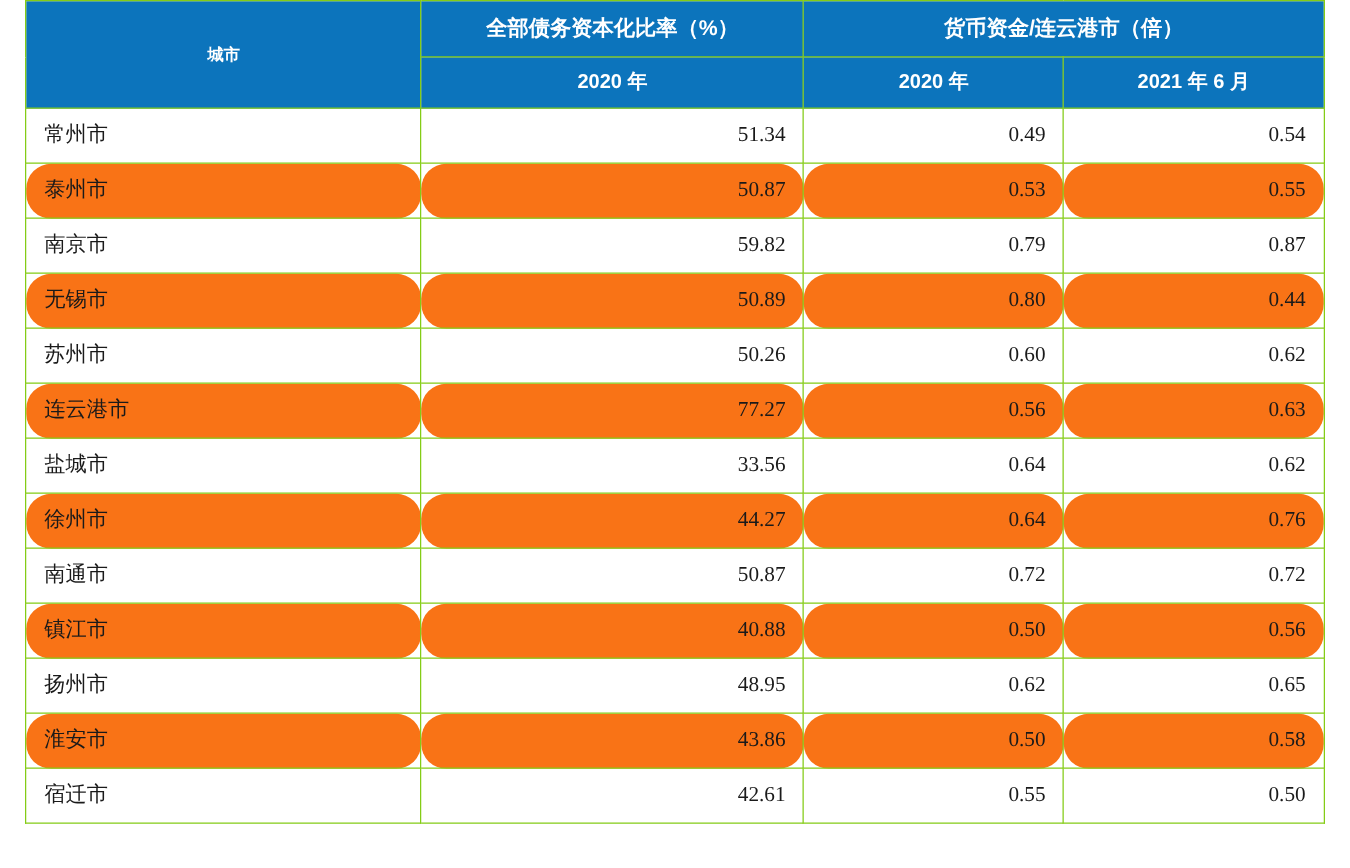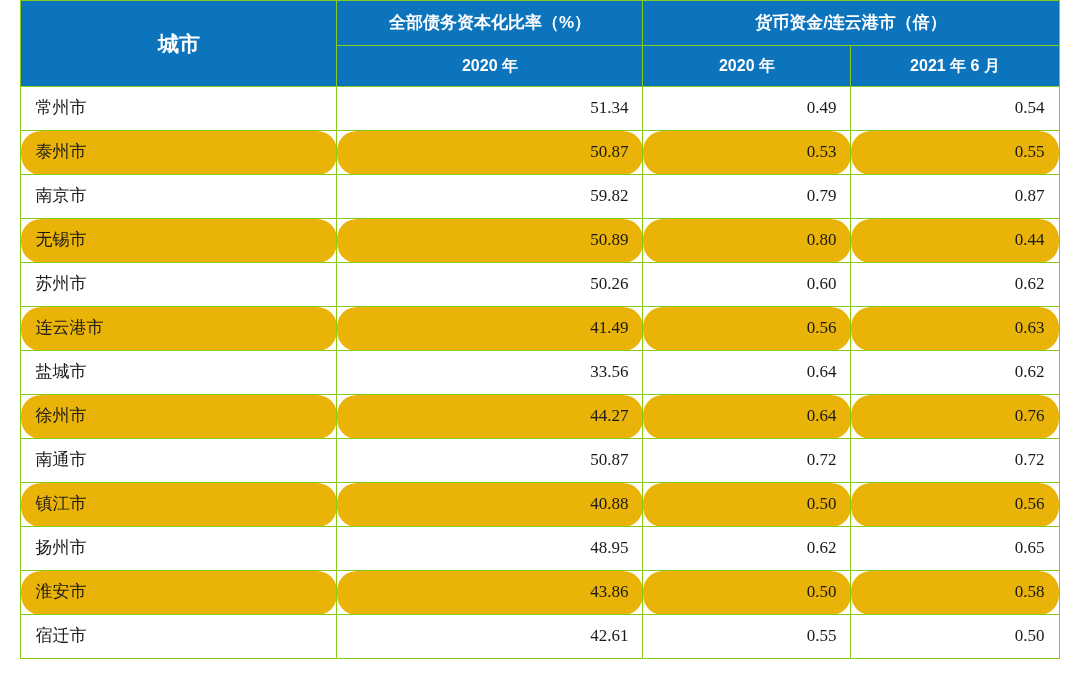--- a/index.html
+++ b/index.html
@@ -48,33 +48,33 @@
     background: #0c74bc;
     color: #ffffff;
     font-family: "Liberation Sans", "DejaVu Sans", sans-serif;
     font-weight: bold;
     text-align: center;
     border: 1px solid #ffffff;
     height: 36px;
     padding: 4px 6px;
   }
   thead th.city-head {
-    font-size: 21px;
+    font-size: 13px;
   }
   thead th.sub-head {
     font-size: 16px;
     height: 32px;
   }
   tbody td {
     height: 39px;
     padding: 2px 14px;
     background: #ffffff;
   }
   tbody tr.alt td {
-    background: #eab308;
+    background: #f97316;
     border-radius: 20px;
   }
   tbody td.city {
     text-align: left;
     font-size: 17px;
   }
   tbody td.num {
     text-align: right;
     font-size: 17px;
     font-family: Liberation Serif, serif;
@@ -135,21 +135,21 @@
           <td class="num">0.44</td>
         </tr>
         <tr>
           <td class="city">苏州市</td>
           <td class="num">50.26</td>
           <td class="num">0.60</td>
           <td class="num">0.62</td>
         </tr>
         <tr class="alt">
           <td class="city">连云港市</td>
-          <td class="num">41.49</td>
+          <td class="num">77.27</td>
           <td class="num">0.56</td>
           <td class="num">0.63</td>
         </tr>
         <tr>
           <td class="city">盐城市</td>
           <td class="num">33.56</td>
           <td class="num">0.64</td>
           <td class="num">0.62</td>
         </tr>
         <tr class="alt">

